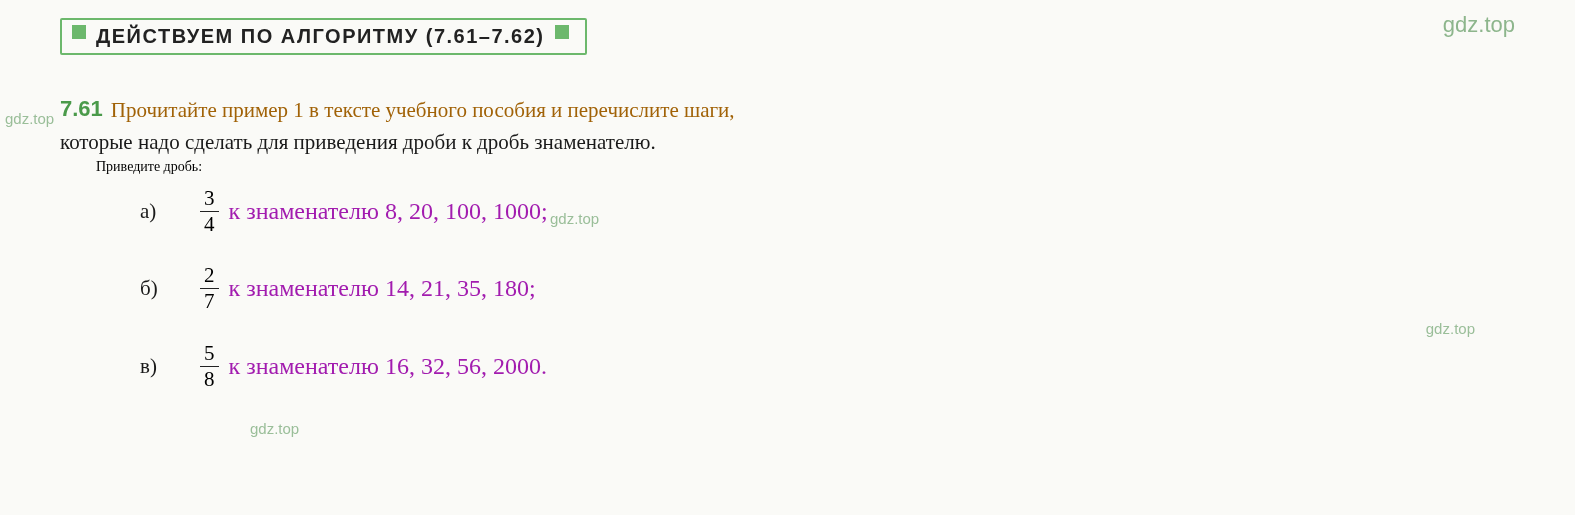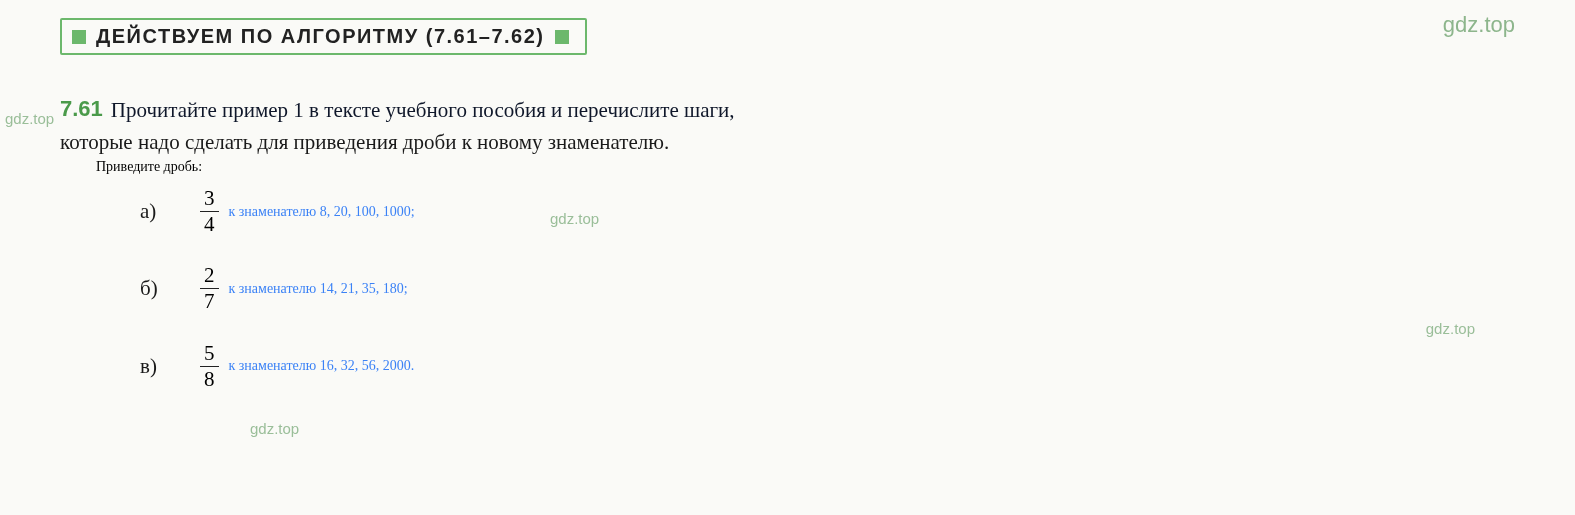--- a/index.html
+++ b/index.html
@@ -72,21 +72,20 @@
       font-size: 15px;
       color: #7aaa7a;
       opacity: 0.75;
     }
 
     
     .header-box {
       border: 2.5px solid #6cb86c;
       border-radius: 2px;
       display: inline-flex;
-      align-items: center;
       padding: 5px 16px 5px 10px;
       margin-bottom: 18px;
       background: #fafaf7;
       position: relative;
     }
 
     .header-box::before {
       content: '';
       display: inline-block;
       width: 14px;
@@ -123,21 +122,21 @@
     .problem-number {
       color: #4a9a4a;
       font-family: Arial, sans-serif;
       font-size: 22px;
       font-weight: bold;
       margin-right: 8px;
     }
 
     .problem-text {
       font-size: 21px;
-      color: #0f172a;
+      color: #a16207;
       line-height: 1.55;
     }
 
     .problem-intro {
       display: flex;
       align-items: flex-end;
       flex-wrap: wrap;
       font-size: 21px;
       line-height: 1.6;
       margin-bottom: 4px;
@@ -184,22 +183,22 @@
       font-size: 21px;
     }
 
     .fraction .denominator {
       padding: 1px 4px 0 4px;
       text-align: center;
       font-size: 21px;
     }
 
     .part-rest {
-      font-size: 14px;
-      color: #3b82f6;
+      font-size: 24px;
+      color: #a21caf;
     }
 
     .header-row {
       display: flex;
       align-items: center;
       margin-bottom: 18px;
       position: relative;
     }
   </style>
 </head>
@@ -217,21 +216,21 @@
     <div class="header-box">
       <span class="header-title">Действуем по алгоритму (7.61–7.62)</span>
     </div>
   </div>
 
   <div class="problem-block">
     <div class="problem-intro">
       <span class="problem-number">7.61</span>
       <span class="problem-text">Прочитайте пример 1 в тексте учебного пособия и перечислите шаги,</span>
     </div>
-    <div style="font-size:21px; margin-left: 0px; margin-bottom:4px; color:#1a1a1a;">которые надо сделать для приведения дроби к новому знаменателю.</div>
+    <div style="font-size:21px; margin-left: 0px; margin-bottom:4px; color:#1a1a1a;">которые надо сделать для приведения дроби к дробь знаменателю.</div>
     <div class="sub-text">Приведите дробь:</div>
   </div>
 
   <div class="parts-container">
 
     <div class="part-row">
       <span class="part-label">а)</span>
       <span class="fraction">
         <span class="numerator">3</span>
         <span class="denominator">4</span>

